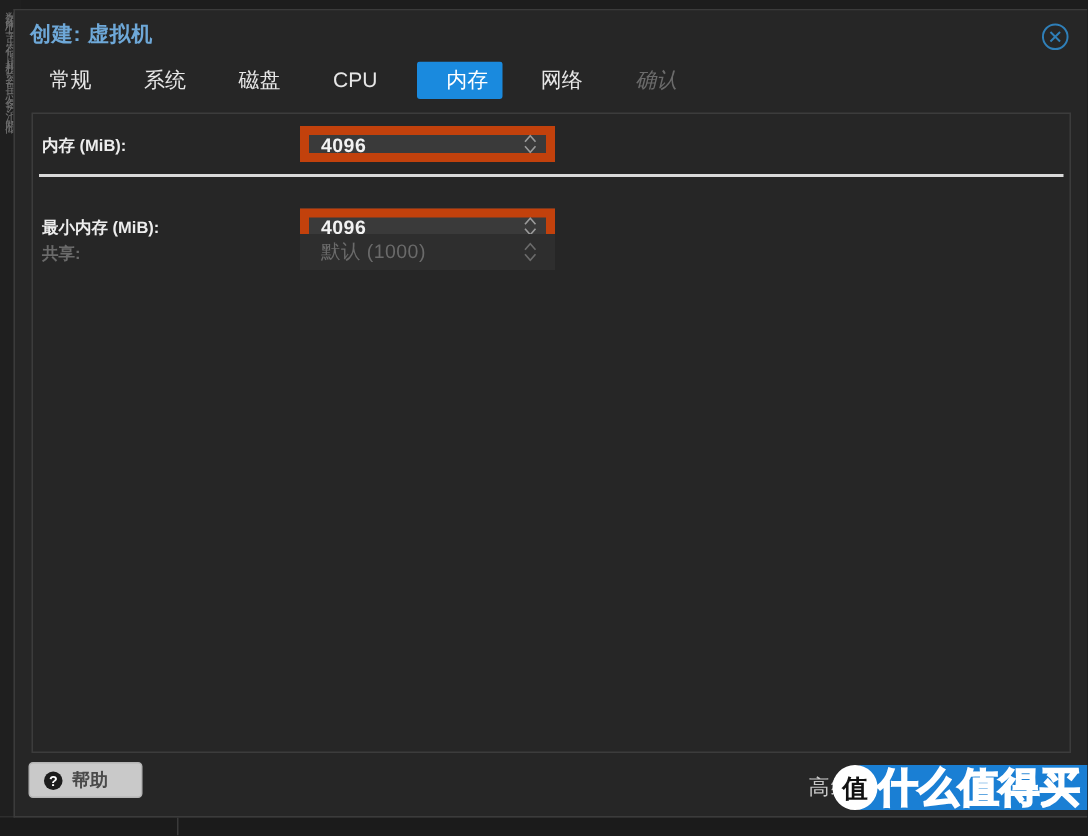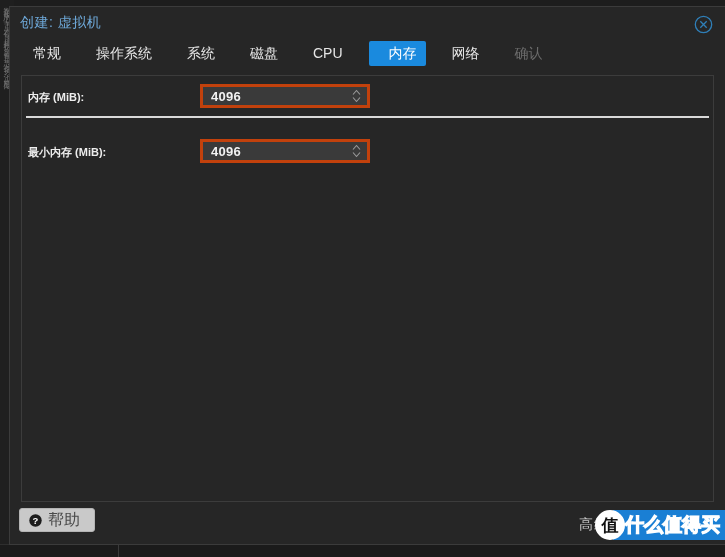--- a/index.html
+++ b/index.html
@@ -46,20 +46,21 @@
 
   
   .titlebar {
     position:relative; height:34px; flex:0 0 34px;
     background:#262626;
   }
   .title-text {
     position:absolute; left:10px; top:7px;
     font-size:14px; color:#6ea8d8; letter-spacing:0.5px;
     white-space:nowrap;
+    font-weight:bold;
   }
   .close-btn {
     position:absolute; right:12px; top:8px;
     width:19px; height:19px; cursor:pointer;
   }
   .close-btn svg { display:block; }
 
   
   .tabbar {
     height:30px; flex:0 0 30px;
@@ -69,21 +70,21 @@
   }
   .tab {
     font-size:14px; color:#e6e6e6;
     padding:3px 9px 4px 9px;
     margin-right:13px;
     line-height:18px;
     cursor:pointer; white-space:nowrap;
     border-radius:2px;
   }
   .tab.active { background:#1a8ade; color:#ffffff;padding-left:20px; }
-  .tab.disabled { color:#6b6b6b; cursor:default; }
+  .tab.disabled { color:#6b6b6b; cursor:default;font-style:italic; }
 
   
   .content {
     margin:4px 11px 0 11px;
     flex:1 1 auto;
     background:#262626;
     border:1px solid #3c3c3c;
     position:relative;
     box-sizing:border-box;
   }
@@ -96,21 +97,21 @@
     position:absolute; left:6px; top:50%; transform:translateY(-50%);
     font-size:11px; color:#ededed; white-space:nowrap;
     font-weight:bold;
   }
   .row-label.dim { color:#6a6a6a; font-weight:bold; }
 
   .spin {
     position:absolute; left:178px; top:0;
     width:170px; height:24px;
     background:#3a3a3a;
-    border:3px solid #c2410c;
+    border:6px solid #c2410c;
     box-sizing:border-box;
     display:flex; align-items:center;
     cursor:text;
   }
   .spin.dim { background:#2e2e2e; border-color:#2e2e2e; cursor:default; }
   .spin-val {
     padding-left:8px; font-size:13px; color:#f2f2f2;
     font-weight:bold; letter-spacing:0.3px;
   }
   .spin.dim .spin-val { color:#6a6a6a; font-weight:normal; }
@@ -142,21 +143,21 @@
   .help-btn {
     position:absolute; left:9px; top:6px;
     height:24px; min-width:76px;
     background:#c9c9c9;
     border:1px solid #b4b4b4;
     border-radius:3px;
     display:flex; align-items:center; gap:6px;
     padding:0 13px 0 9px;
     cursor:pointer; box-sizing:border-box;
   }
-  .help-label { font-size:16px; color:#4a4a4a; font-weight:normal; }
+  .help-label { font-size:12px; color:#4a4a4a; font-weight:bold; }
 
   
   .watermark {
     position:absolute; right:0px; top:8px;
     display:flex; align-items:center; height:30px;
     pointer-events:none; user-select:none;
   }
   .wm-text {
     font-size:14px; color:#c8c8c8; margin-right:-14px;
     letter-spacing:1px;
@@ -165,21 +166,21 @@
     width:30px; height:30px; border-radius:50%;
     background:#ffffff; color:#111111;
     display:flex; align-items:center; justify-content:center;
     font-size:17px; font-weight:bold; z-index:2;
     border:2px solid #ffffff;
     box-sizing:border-box;
   }
   .wm-banner {
     background:#1a7fd4;
     color:#ffffff;
-    font-size:19px; font-weight:bold;
+    font-size:27px; font-weight:bold;
     line-height:30px; height:30px;
     padding:0 5px 0 12px;
     margin-left:-12px;
     letter-spacing:0px;
     -webkit-text-stroke:1.2px #ffffff;
     display:flex; align-items:center;
   }
 </style>
 </head>
 <body>
@@ -202,21 +203,20 @@
       <div class="close-btn">
         <svg width="19" height="19" viewBox="0 0 19 19">
           <circle cx="9.5" cy="9.5" r="8.2" fill="none" stroke="#2f7fb8" stroke-width="1.3"></circle>
           <path d="M6.3 6.3 L12.7 12.7 M12.7 6.3 L6.3 12.7" stroke="#2f7fb8" stroke-width="1.3" fill="none"></path>
         </svg>
       </div>
     </div>
 
     <div class="tabbar">
       <div class="tab">常规</div>
-      <div class="tab">操作系统</div>
       <div class="tab">系统</div>
       <div class="tab">磁盘</div>
       <div class="tab">CPU</div>
       <div class="tab active">内存</div>
       <div class="tab">网络</div>
       <div class="tab disabled">确认</div>
     </div>
 
     <div class="content">
 
@@ -245,20 +245,34 @@
             <svg width="9" height="6" viewBox="0 0 9 6">
                 <path d="M1 5 L4.5 1 L8 5" fill="none" stroke="#9a9a9a" stroke-width="1.1"></path>
               </svg>
             <svg width="9" height="6" viewBox="0 0 9 6">
                 <path d="M1 1 L4.5 5 L8 1" fill="none" stroke="#9a9a9a" stroke-width="1.1"></path>
               </svg>
           </span>
         </div>
       </div>
 
+      <div class="row" style="top:80px;">
+        <div class="row-label dim">共享:</div>
+        <div class="spin dim">
+          <span class="spin-val">默认 (1000)</span>
+          <span class="spin-btns">
+            <svg width="9" height="6" viewBox="0 0 9 6">
+                <path d="M1 5 L4.5 1 L8 5" fill="none" stroke="#6a6a6a" stroke-width="1.1"></path>
+              </svg>
+            <svg width="9" height="6" viewBox="0 0 9 6">
+                <path d="M1 1 L4.5 5 L8 1" fill="none" stroke="#6a6a6a" stroke-width="1.1"></path>
+              </svg>
+          </span>
+        </div>
+      </div>
 
 
     </div>
 
     <div class="footer">
       <div class="help-btn">
         <svg width="13" height="13" viewBox="0 0 13 13">
           <circle cx="6.5" cy="6.5" r="6.2" fill="#1c1c1c"></circle>
           <text x="6.5" y="10" text-anchor="middle" font-size="9.5" font-family="Liberation Sans, sans-serif" font-weight="bold" fill="#ffffff">?</text>
         </svg>

